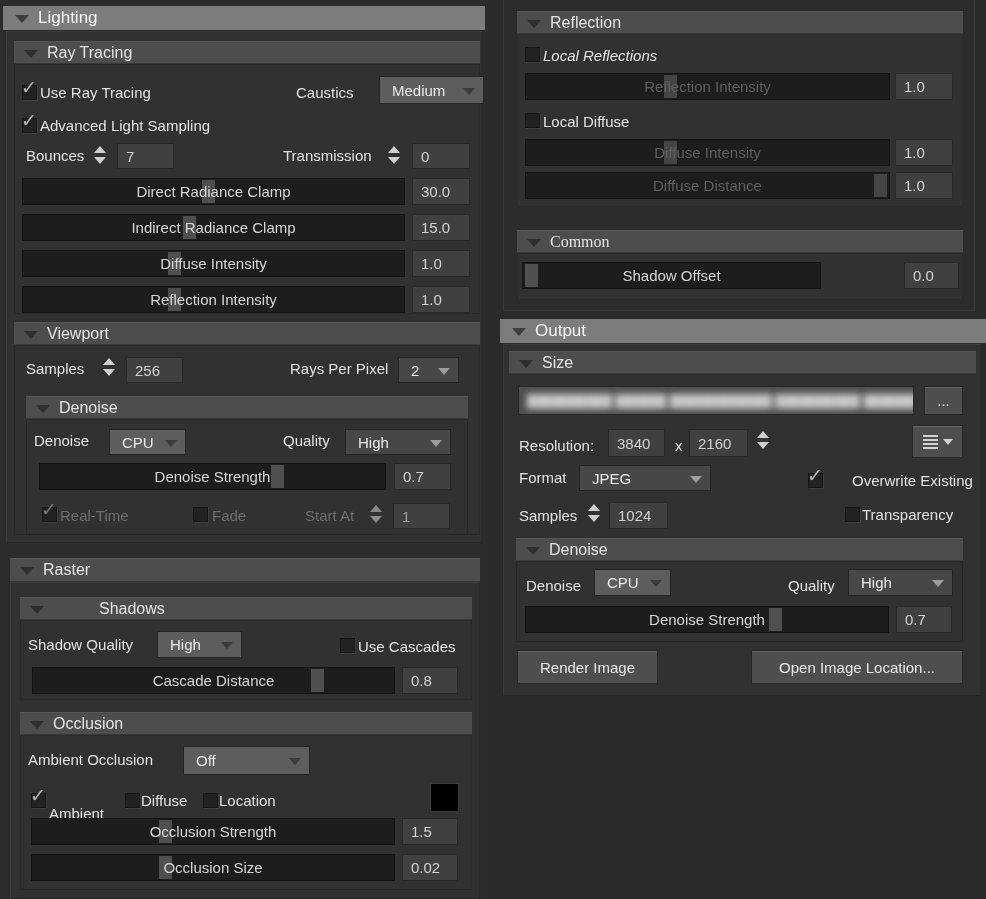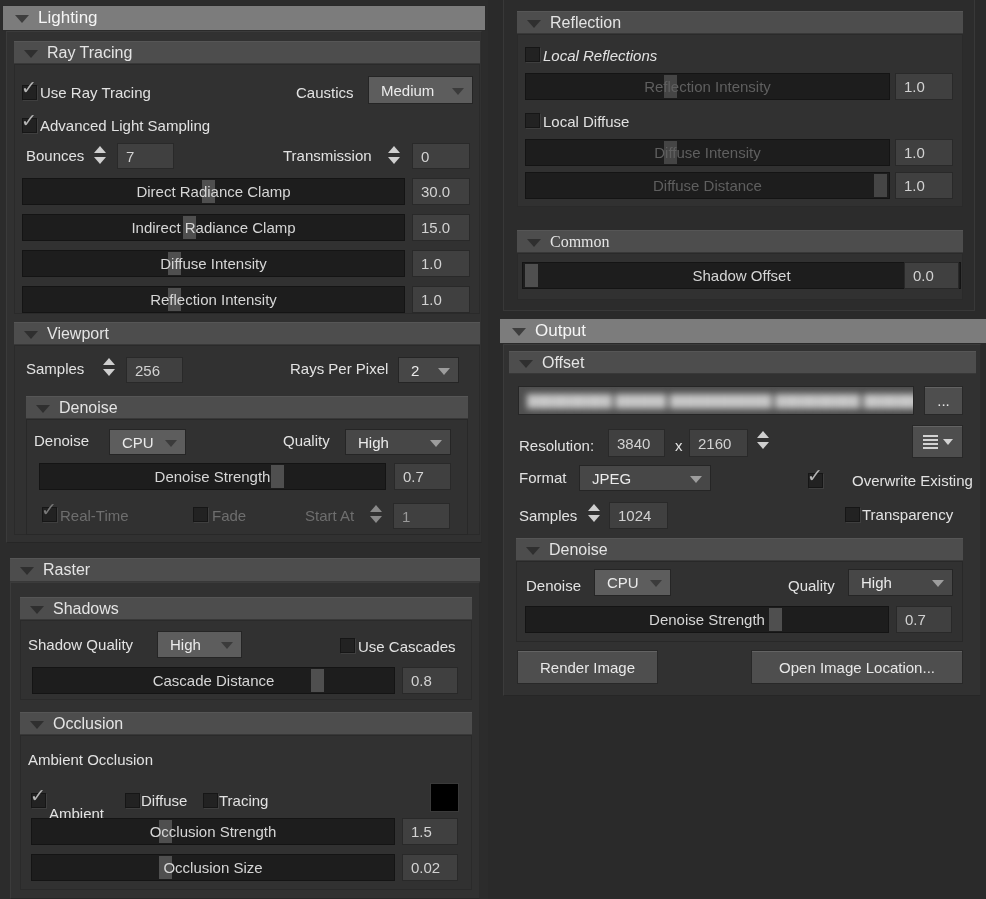--- a/index.html
+++ b/index.html
@@ -59,21 +59,21 @@
   <div class="abs panel" style="left:14px;top:64px;width:466px;height:250px;border-color:#2a2a2a;"></div>
   <div class="abs hdr2" style="left:14px;top:41px;width:466px;height:23px;">
     <span class="tri"></span>
     <span>Ray Tracing</span>
   </div>
 
   <div class="abs cb" style="left:22px;top:85px;"></div>
   <div class="abs check" style="left:21px;top:78px;">✓</div>
   <div class="abs lbl" style="left:40px;top:83px;">Use Ray Tracing</div>
   <div class="abs lbl" style="left:296px;top:83px;">Caustics</div>
-  <div class="abs dd light" style="left:368px;top:76px;width:105px;height:28px;">
+  <div class="abs dd light" style="left:379px;top:76px;width:105px;height:28px;">
     <span class="ddv">Medium</span>
     <span class="ddt"></span>
   </div>
 
   <div class="abs cb" style="left:22px;top:118px;"></div>
   <div class="abs check" style="left:21px;top:111px;">✓</div>
   <div class="abs lbl" style="left:40px;top:116px;">Advanced Light Sampling</div>
 
   <div class="abs lbl" style="left:26px;top:146px;">Bounces</div>
   <div class="abs spin" style="left:94px;top:146px;">
@@ -165,21 +165,21 @@
     </div>
   <div class="abs val dimv" style="left:393px;top:503px;width:57px;height:26px;">1</div>
 
   <div class="abs panel" style="left:10px;top:582px;width:470px;height:317px;"></div>
   <div class="abs hdr2" style="left:10px;top:558px;width:470px;height:24px;">
     <span class="tri"></span>
     <span>Raster</span>
   </div>
 
   <div class="abs panel" style="left:20px;top:620px;width:452px;height:80px;border-color:#2a2a2a;"></div>
-  <div class="abs hdr2" style="left:20px;top:597px;width:452px;height:23px;">
+  <div class="abs hdr2" style="left:20px;top:597px;width:452px;height:23px;gap:46px;">
     <span class="tri"></span>
     <span>Shadows</span>
   </div>
 
   <div class="abs lbl" style="left:28px;top:635px;">Shadow Quality</div>
   <div class="abs dd light" style="left:157px;top:631px;width:85px;height:27px;">
     <span class="ddv">High</span>
     <span class="ddt"></span>
   </div>
   <div class="abs cb" style="left:340px;top:638px;"></div>
@@ -191,28 +191,32 @@
   </div>
   <div class="abs val" style="left:402px;top:667px;width:56px;height:27px;">0.8</div>
 
   <div class="abs panel" style="left:20px;top:735px;width:452px;height:155px;border-color:#2a2a2a;"></div>
   <div class="abs hdr2" style="left:20px;top:712px;width:452px;height:23px;">
     <span class="tri"></span>
     <span>Occlusion</span>
   </div>
 
   <div class="abs lbl" style="left:28px;top:750px;">Ambient Occlusion</div>
+  <div class="abs dd light" style="left:183px;top:746px;width:127px;height:29px;">
+    <span class="ddv">Off</span>
+    <span class="ddt"></span>
+  </div>
 
   <div class="abs cb" style="left:31px;top:793px;"></div>
   <div class="abs check" style="left:30px;top:786px;">✓</div>
   <div class="abs lbl" style="left:49px;top:791px;margin-top:13px;">Ambient</div>
   <div class="abs cb" style="left:125px;top:793px;"></div>
   <div class="abs lbl" style="left:141px;top:791px;">Diffuse</div>
   <div class="abs cb" style="left:203px;top:793px;"></div>
-  <div class="abs lbl" style="left:219px;top:791px;">Tracing</div>
+  <div class="abs lbl" style="left:219px;top:791px;">Location</div>
   <div class="abs swatch" style="left:430px;top:783px;width:29px;height:29px;"></div>
 
   <div class="abs slider" style="left:31px;top:818px;width:364px;height:27px;">
     <div class="handle" style="left: 35%;"></div>
     <div class="slbl">Occlusion Strength</div>
   </div>
   <div class="abs val" style="left:402px;top:818px;width:56px;height:27px;">1.5</div>
 
   <div class="abs slider" style="left:31px;top:854px;width:364px;height:27px;">
     <div class="handle" style="left: 35%;"></div>
@@ -251,35 +255,35 @@
     <div class="slbl">Diffuse Distance</div>
   </div>
   <div class="abs val" style="left:895px;top:172px;width:58px;height:27px;">1.0</div>
 
   <div class="abs panel" style="left:517px;top:253px;width:446px;height:47px;border-color:#2a2a2a;"></div>
   <div class="abs hdr2" style="left:517px;top:230px;width:446px;height:23px;font-family:Liberation Serif, serif;">
     <span class="tri"></span>
     <span>Common</span>
   </div>
 
-  <div class="abs slider" style="left:522px;top:262px;width:439px;height:27px;">
+  <div class="abs slider" style="left:522px;top:262px;width:299px;height:27px;">
     <div class="handle" style="left: 2px;"></div>
     <div class="slbl">Shadow Offset</div>
   </div>
   <div class="abs val" style="left:904px;top:262px;width:55px;height:27px;">0.0</div>
 
   <div class="abs panel" style="left:503px;top:344px;width:478px;height:352px;"></div>
   <div class="abs hdr1" style="left:499px;top:318px;width:487px;height:26px;border-right:none;">
     <span class="tri"></span>
     <span>Output</span>
   </div>
 
   <div class="abs hdr2" style="left:509px;top:351px;width:467px;height:23px;">
     <span class="tri"></span>
-    <span>Offset</span>
+    <span>Size</span>
   </div>
 
   <div class="abs pathf" style="left:518px;top:386px;width:396px;height:29px;">
     <span class="blur">██████████ ██████ ████████████ ██████████ ███████ ████</span>
   </div>
   <div class="abs btn" style="left:924px;top:386px;width:39px;height:29px;">...</div>
 
   <div class="abs lbl" style="left:519px;top:436px;">Resolution:</div>
   <div class="abs val" style="left:608px;top:429px;width:57px;height:28px;">3840</div>
   <div class="abs lbl" style="left:675px;top:436px;">x</div>

